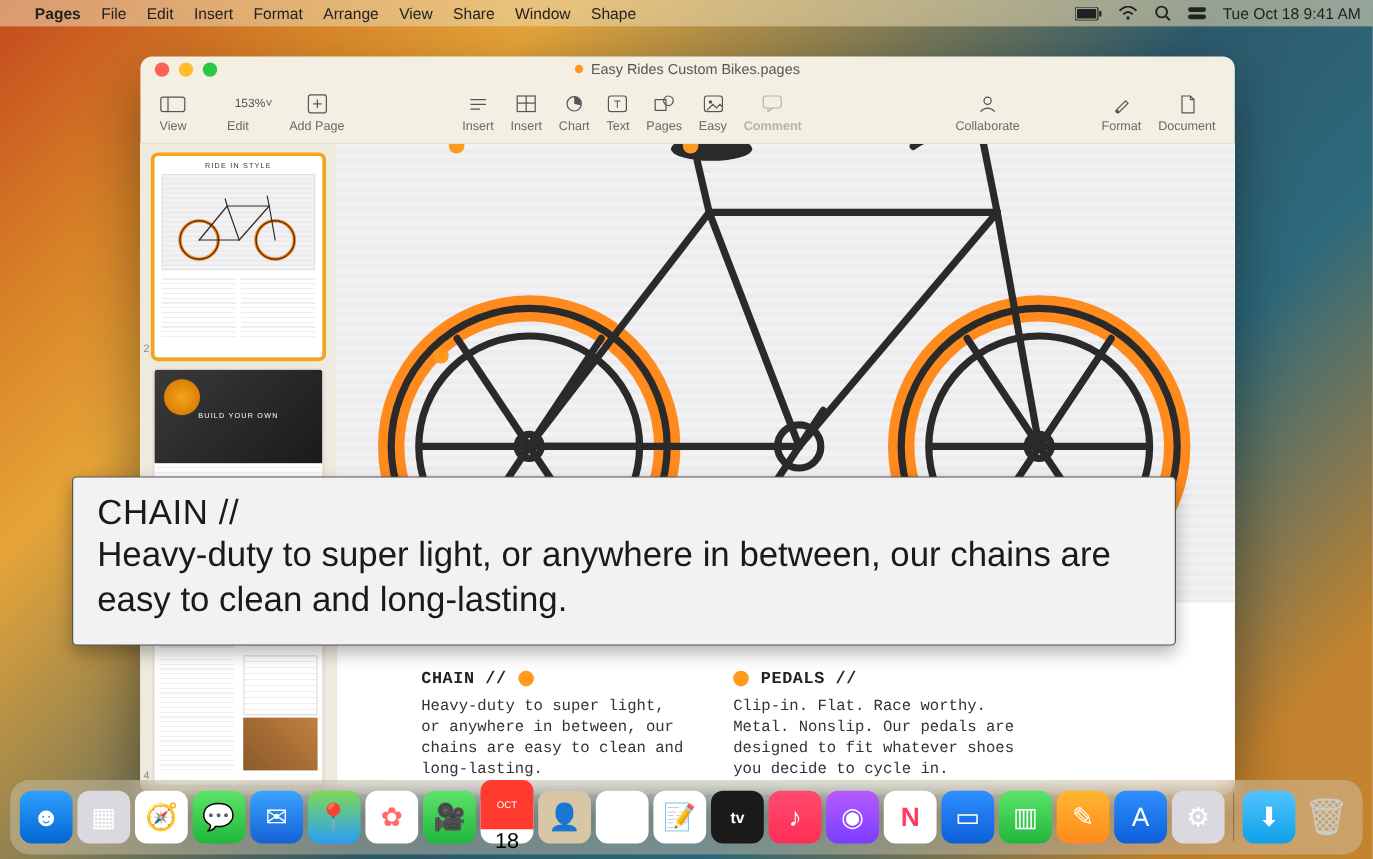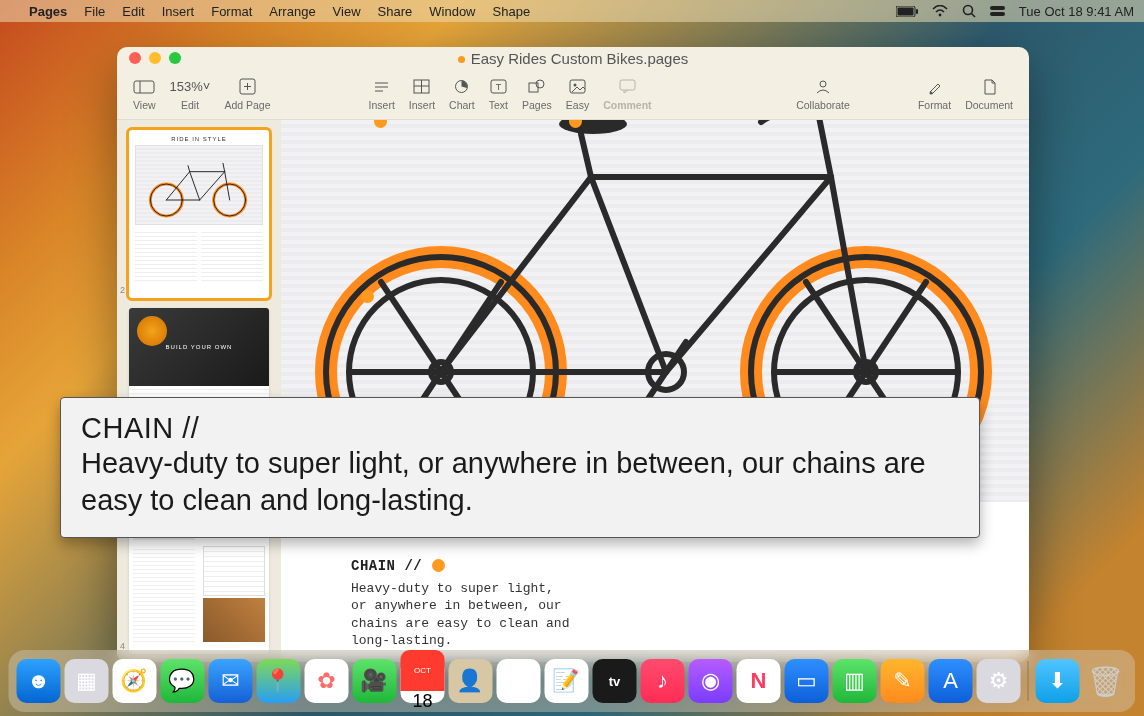--- a/index.html
+++ b/index.html
@@ -22,30 +22,30 @@
 
 .window {
   position: absolute; top: 47px; left: 117px; width: 912px; height: 615px;
   background: #f3efe3; border-radius: 10px; box-shadow: 0 20px 50px rgba(0,0,0,0.4);
   overflow: hidden;
 }
 .titlebar { height: 22px; display: flex; align-items: center; position: relative; }
 .traffic { display: flex; gap: 8px; padding-left: 12px; }
 .tl { width: 12px; height: 12px; border-radius: 50%; }
 .tl.r { background: #ff5f57; } .tl.y { background: #ffbd2e; } .tl.g { background: #28c940; }
-.titletext { position: absolute; left: 0; right: 0; text-align: center; font-size: 15px; color: #555; font-weight: 500; }
+.titletext { position: absolute; left: 0; right: 0; text-align: center; font-size: 12px; color: #555; font-weight: 500; }
 .titletext .dot { width: 7px; height: 7px; background: #ff9a1e; border-radius: 50%; display: inline-block; margin-right: 6px; vertical-align: 1px; }
 .toolbar {
   height: 50px; display: flex; align-items: center; gap: 14px;
   padding: 0 16px; color: #545454;
 }
 .toolbar .tbtn { display: flex; flex-direction: column; align-items: center; gap: 3px; font-size: 10.5px; color: #6a6a6a; }
 .toolbar .tbtn.disabled { color: #b8b4a6; font-weight: bold; }
 .toolbar .tbtn .ic { height: 18px; display: flex; align-items: center; color: #555; }
-.toolbar .zoom .ic { font-size: 13px; }
+.toolbar .zoom .ic { font-size: 10px; margin-left: 26px; }
 .toolbar .spacer { flex: 1; }
 .split { display: flex; height: calc(100% - 72px); background: #fff; border-top: 1px solid #e2ddce; }
 .thumbs { width: 164px; background: #eeeade; overflow-y: auto; padding: 10px 12px; display: flex; flex-direction: column; gap: 10px; }
 .thumb { position: relative; }
 .thumb .pnum { position: absolute; left: -9px; bottom: 3px; font-size: 9px; color: #888; }
 .thumb .page {
   background: #fff; border-radius: 3px; height: 168px; width: 100%;
   box-shadow: 0 1px 3px rgba(0,0,0,0.15); overflow: hidden; position: relative;
 }
 .thumb.sel .page { outline: 3px solid #f5a31b; }
@@ -361,20 +361,27 @@
           <span class="odot" style="position:absolute;left:80px;top:170px"></span>
         </div>
 
         <div style="position:absolute;bottom:12px;left:70px;width:225px">
           <div style="display:flex;align-items:center;gap:10px;margin-bottom:6px">
             <span class="section-head">CHAIN //</span>
             <span class="odot"></span>
           </div>
           <div class="section-body">Heavy-duty to super light, or anywhere in between, our chains are easy to clean and long-lasting.</div>
         </div>
+        <div style="position:absolute;bottom:12px;left:330px;width:240px">
+          <div style="display:flex;align-items:center;gap:10px;margin-bottom:6px">
+            <span class="odot"></span>
+            <span class="section-head">PEDALS //</span>
+          </div>
+          <div class="section-body">Clip-in. Flat. Race worthy. Metal. Nonslip. Our pedals are designed to fit whatever shoes you decide to cycle in.</div>
+        </div>
       </div>
     </div>
   </div>
 </div>
 
 <div class="callout">
   <div class="title">CHAIN //</div>
   <div class="body">Heavy-duty to super light, or anywhere in between, our chains are easy to clean and long-lasting.</div>
 </div>
 

